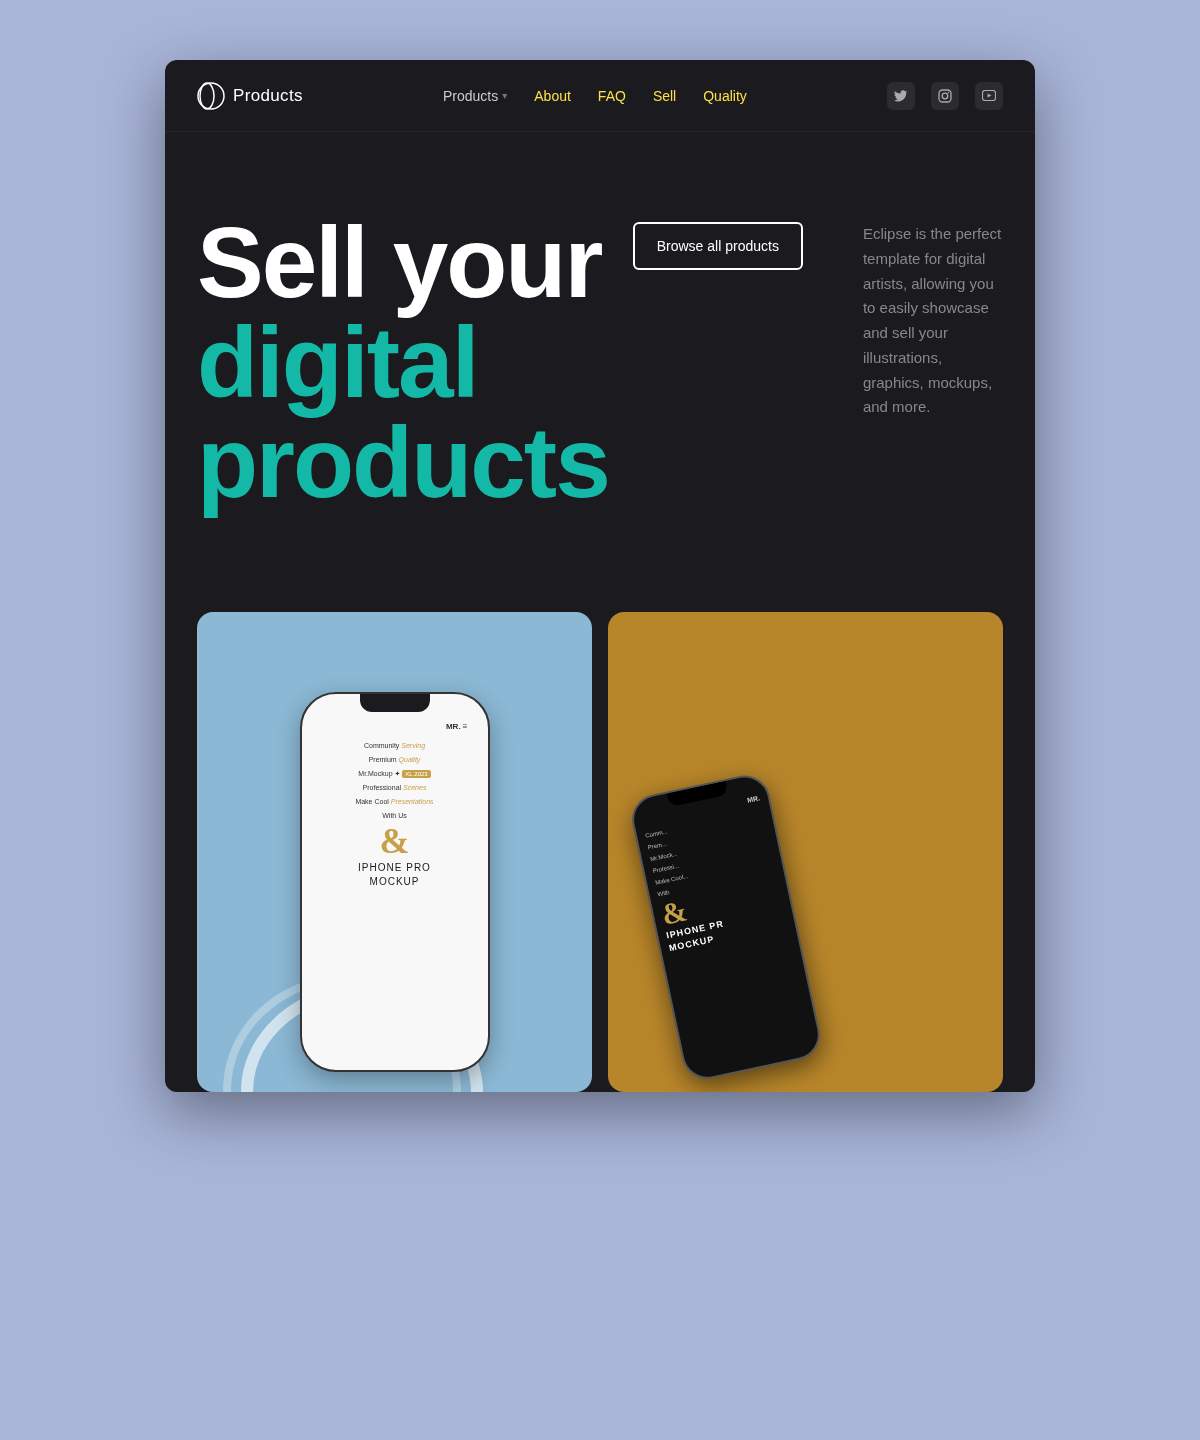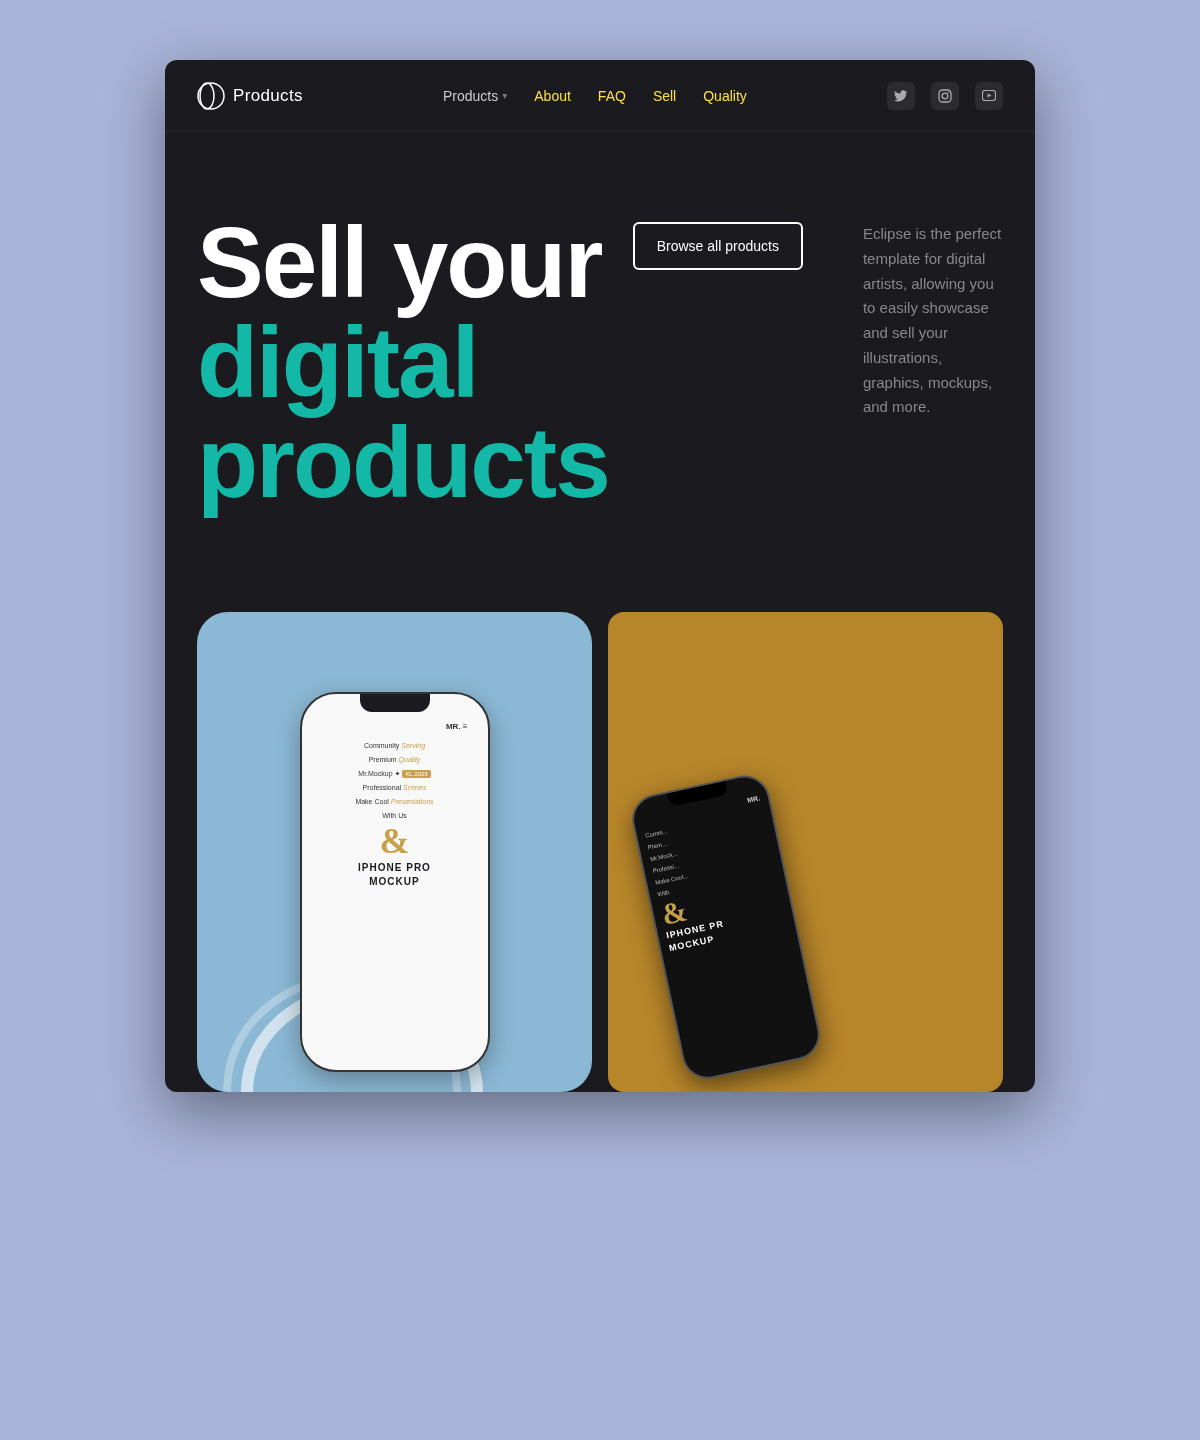--- a/index.html
+++ b/index.html
@@ -162,21 +162,20 @@
       flex: 1;
     }
 
     .product-card-left {
       background: #8bb8d4;
       height: 480px;
       display: flex;
       align-items: flex-end;
       justify-content: center;
       position: relative;
-      border-radius: 31px;
     }
 
     .product-card-right {
       background: #b8862a;
       height: 480px;
       display: flex;
       align-items: flex-end;
       justify-content: center;
       position: relative;
       overflow: hidden;
@@ -312,21 +311,21 @@
             <div style="font-size:8px; font-weight:700; color:#333; text-align:right; margin-right:8px; margin-top:2px;">MR. ≡</div>
             <div style="margin-top:8px; font-size:7px; line-height:2; color:#333; text-align:center;">
               Community <em style="font-style:italic; color:#c8a04a;">Serving</em><br>
               Premium <em style="font-style:italic; color:#c8a04a;">Quality</em><br>
               Mr.Mockup ✦ <span style="background:#c8a04a; color:white; padding:1px 3px; font-size:6px; border-radius:2px;">XL.2023</span><br>
               Professional <em style="font-style:italic; color:#c8a04a;">Scenes</em><br>
               Make Cool <em style="font-style:italic; color:#c8a04a;">Presentations</em><br>
               With Us
             </div>
             <div style="font-size:36px; color:#c8a04a; font-family:Georgia,serif; font-weight:bold; text-align:center; line-height:1;">&amp;</div>
-            <div style="font-size:10px; font-weight:700; color:#1a1a1f; letter-spacing:1px; text-align:center; line-height:1.4; margin-top:2px;">IPHONE PRO<br>MOCKUP</div>
+            <div style="font-size:10px; font-weight:400; color:#1a1a1f; letter-spacing:1px; text-align:center; line-height:1.4; margin-top:2px;">IPHONE PRO<br>MOCKUP</div>
           </div>
         </div>
       </div>
     </div>
 
     <div class="product-card product-card-right">
 
       <div style="position:absolute; bottom:0; left:30%; transform:translateX(-50%) rotate(-12deg); width:160px; height:320px;">
         <div style="width:140px; height:290px; background:#111; border-radius:26px; border:2px solid #555; position:absolute; left:50%; top:10px; transform:translateX(-50%); box-shadow:0 8px 24px rgba(0,0,0,0.5); overflow:hidden;">
           <div style="width:60px; height:14px; background:#000; border-radius:0 0 10px 10px; margin:0 auto;"></div>

